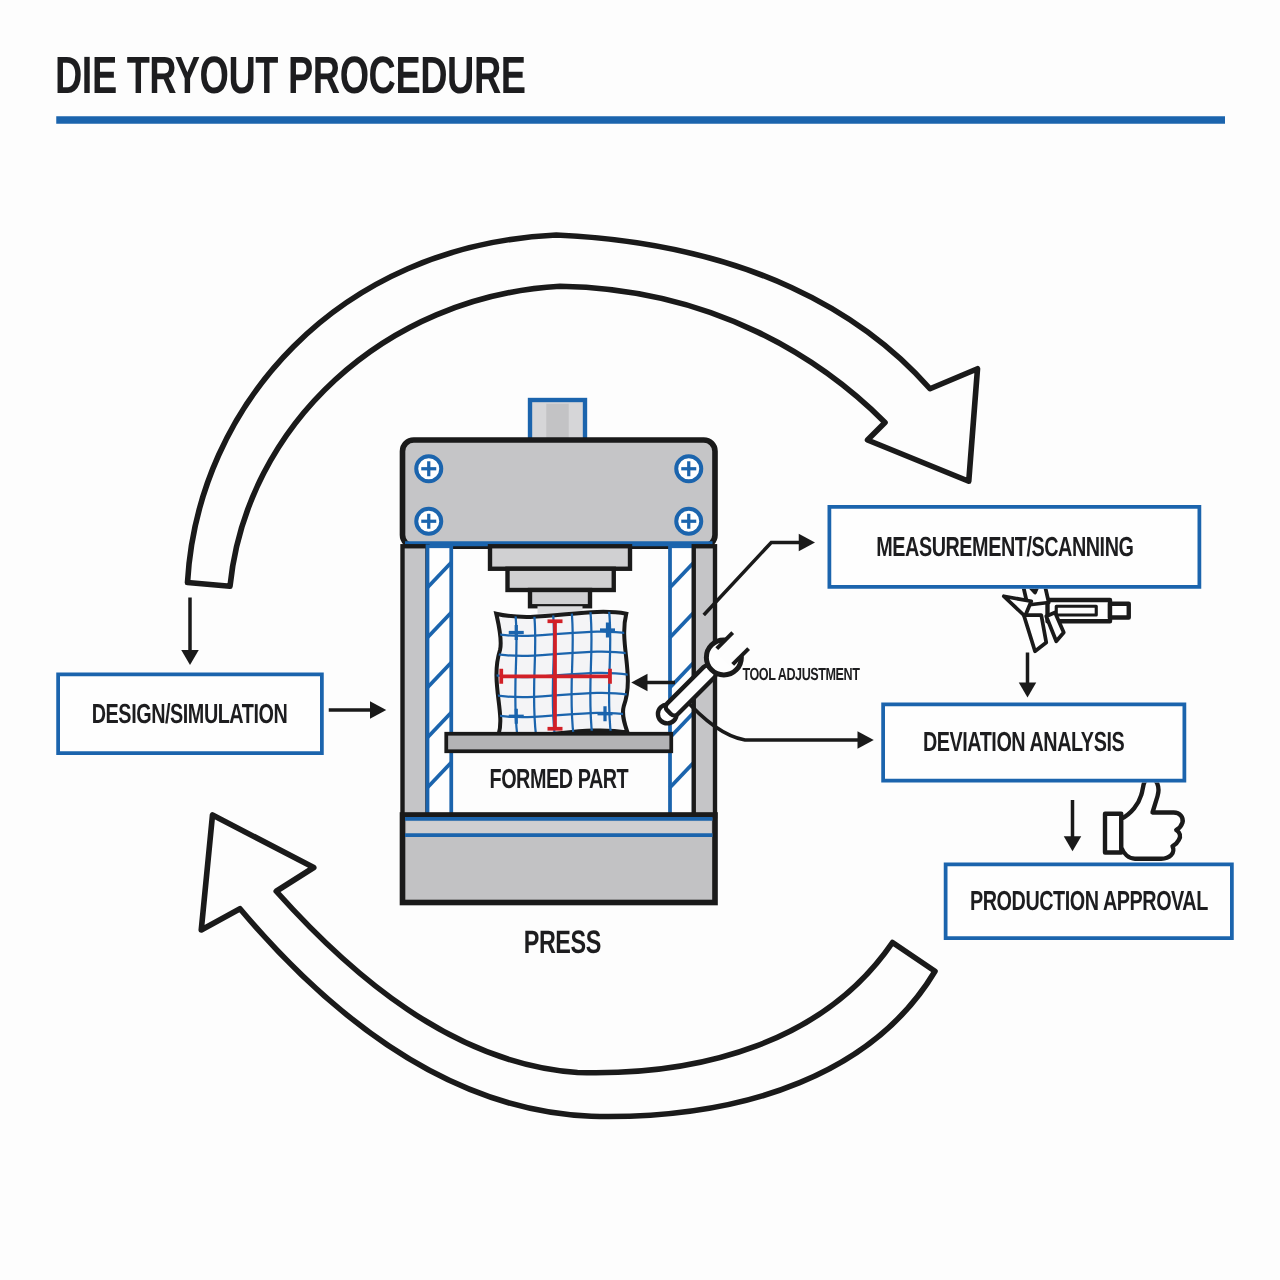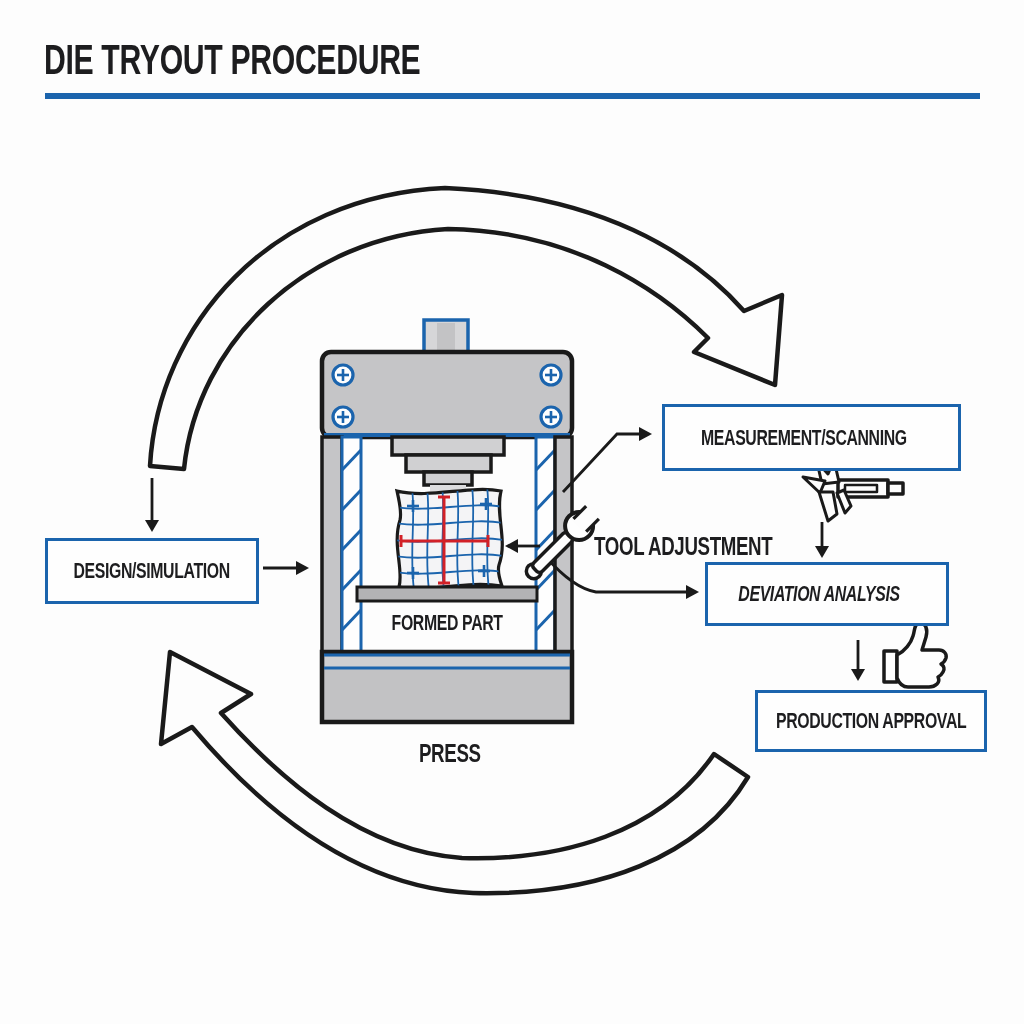--- a/index.html
+++ b/index.html
@@ -12,23 +12,23 @@
         font-weight:bold;white-space:nowrap;letter-spacing:-0.5px;}
   #title{left:44px;top:36px;font-size:42px;font-weight:bold;}
   #title .cond{transform-origin:left center;}
   #title-rule{left:45px;top:93px;width:935px;height:6px;background:#1b64ad;}
   .node-box{
     border:3px solid #1b64ad;background:#fefefe;display:flex;align-items:center;
     justify-content:center;font-size:22px;gap:16px;z-index:5;
   }
   #box-design{left:45px;top:538px;width:208px;height:60px;text-align:right;}
   #box-measure{left:662px;top:404px;width:293px;height:61px;}
-  #box-deviation{left:705px;top:562px;width:238px;height:58px;font-style:italic;}
+  #box-deviation{left:705px;top:562px;width:238px;height:58px;}
   #box-production{left:755px;top:690px;width:226px;height:56px;}
-  #label-tool{left:594px;top:531px;font-size:26px;}
+  #label-tool{left:594px;top:531px;font-size:14px;}
   #label-tool .cond{transform-origin:left center;}
   #label-formed{left:357px;top:610px;width:180px;text-align:center;font-size:22px;}
   #label-press{left:350px;top:738px;width:200px;text-align:center;font-size:26px;}
   svg{display:block;}
   #diagram-art{left:0;top:0;z-index:1;}
 </style>
 </head>
 <body>
 
 <svg id="diagram-art" class="abs" width="1024" height="1024" viewBox="0 0 1024 1024">

